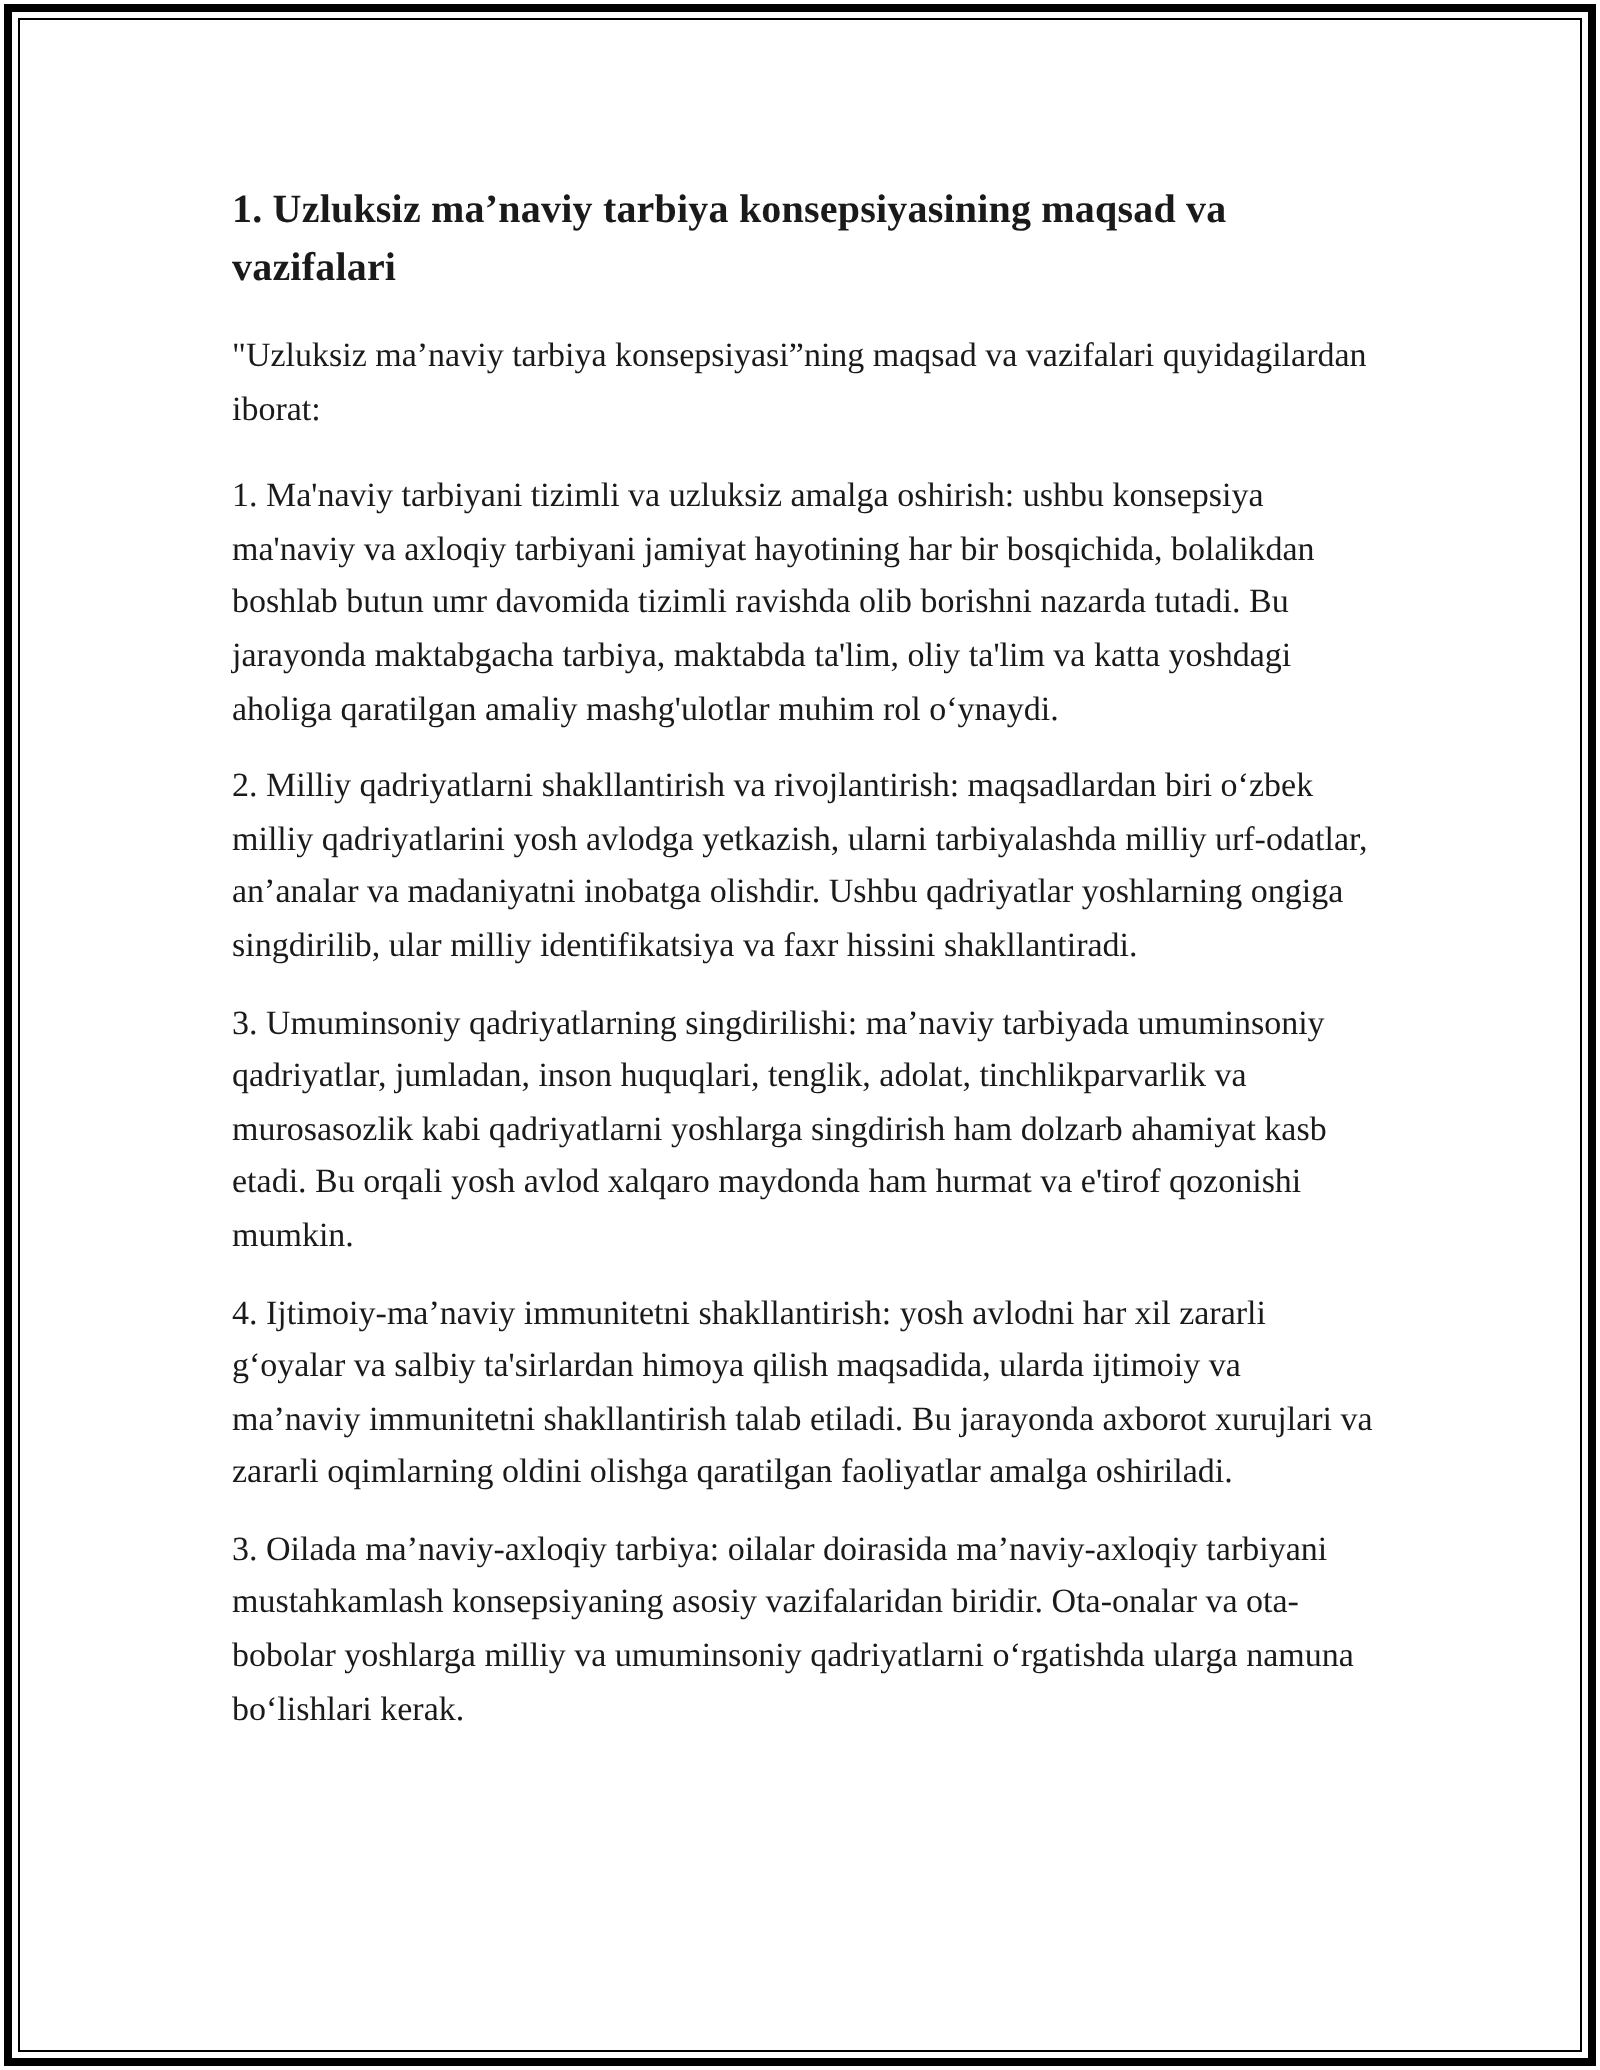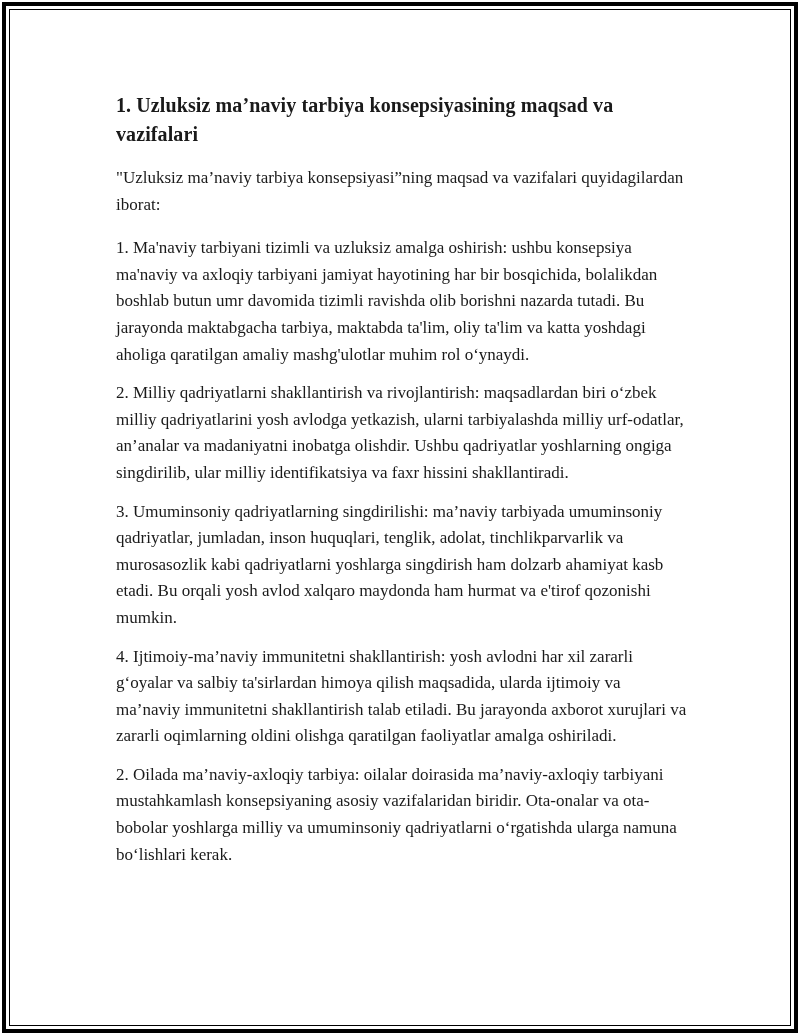--- a/index.html
+++ b/index.html
@@ -54,14 +54,14 @@
   <div class="frame-inner"></div>
 </div>
 
 <div class="content">
   <h1 class="doc-title">1. Uzluksiz ma’naviy tarbiya konsepsiyasining maqsad va vazifalari</h1>
   <p class="doc-par intro">"Uzluksiz ma’naviy tarbiya konsepsiyasi”ning maqsad va vazifalari quyidagilardan iborat:</p>
   <p class="doc-par">1. Ma'naviy tarbiyani tizimli va uzluksiz amalga oshirish: ushbu konsepsiya ma'naviy va axloqiy tarbiyani jamiyat hayotining har bir bosqichida, bolalikdan boshlab butun umr davomida tizimli ravishda olib borishni nazarda tutadi. Bu jarayonda maktabgacha tarbiya, maktabda ta'lim, oliy ta'lim va katta yoshdagi aholiga qaratilgan amaliy mashg'ulotlar muhim rol oʻynaydi.</p>
   <p class="doc-par">2. Milliy qadriyatlarni shakllantirish va rivojlantirish: maqsadlardan biri oʻzbek milliy qadriyatlarini yosh avlodga yetkazish, ularni tarbiyalashda milliy urf-odatlar, an’analar va madaniyatni inobatga olishdir. Ushbu qadriyatlar yoshlarning ongiga singdirilib, ular milliy identifikatsiya va faxr hissini shakllantiradi.</p>
   <p class="doc-par">3. Umuminsoniy qadriyatlarning singdirilishi: ma’naviy tarbiyada umuminsoniy qadriyatlar, jumladan, inson huquqlari, tenglik, adolat, tinchlikparvarlik va murosasozlik kabi qadriyatlarni yoshlarga singdirish ham dolzarb ahamiyat kasb etadi. Bu orqali yosh avlod xalqaro maydonda ham hurmat va e'tirof qozonishi mumkin.</p>
   <p class="doc-par">4. Ijtimoiy-ma’naviy immunitetni shakllantirish: yosh avlodni har xil zararli gʻoyalar va salbiy ta'sirlardan himoya qilish maqsadida, ularda ijtimoiy va ma’naviy immunitetni shakllantirish talab etiladi. Bu jarayonda axborot xurujlari va zararli oqimlarning oldini olishga qaratilgan faoliyatlar amalga oshiriladi.</p>
-  <p class="doc-par">2. Oilada ma’naviy-axloqiy tarbiya: oilalar doirasida ma’naviy-axloqiy tarbiyani mustahkamlash konsepsiyaning asosiy vazifalaridan biridir. Ota-onalar va ota-bobolar yoshlarga milliy va umuminsoniy qadriyatlarni oʻrgatishda ularga namuna boʻlishlari kerak.</p>
+  <p class="doc-par">3. Oilada ma’naviy-axloqiy tarbiya: oilalar doirasida ma’naviy-axloqiy tarbiyani mustahkamlash konsepsiyaning asosiy vazifalaridan biridir. Ota-onalar va ota-bobolar yoshlarga milliy va umuminsoniy qadriyatlarni oʻrgatishda ularga namuna boʻlishlari kerak.</p>
 </div>
 
 </body></html>

